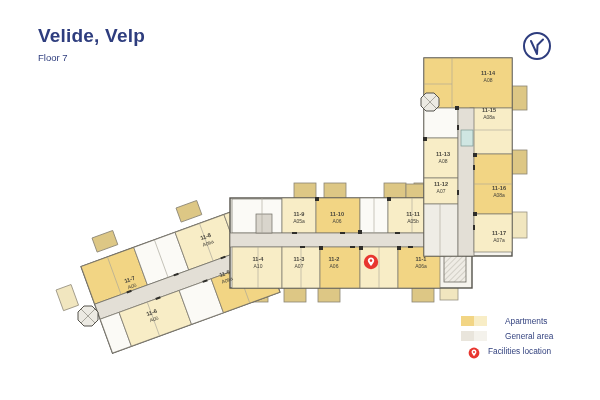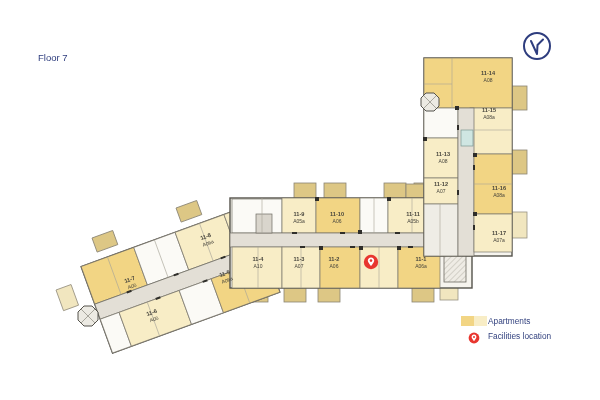--- a/index.html
+++ b/index.html
@@ -11,21 +11,21 @@
   .labels-layer{position:absolute;left:0;top:0;width:600px;height:400px;pointer-events:none;}
   .apt-label{position:absolute;text-align:center;color:#46443c;line-height:1.3;pointer-events:auto;white-space:nowrap;}
   .apt-id{font-size:5.6px;font-weight:bold;}
   .apt-code{font-size:5px;}
   .pin{position:absolute;width:16px;height:16px;transform:translate(-50%,-50%);}
   .compass{position:absolute;left:521px;top:30px;width:32px;height:32px;}
   .legend{position:absolute;left:460px;top:313px;width:130px;}
   .legend-row{display:flex;align-items:center;height:15px;}
   .sws{width:27px;display:flex;margin-left:1px;}
   .sw{display:inline-block;width:13px;height:10px;}
-  .legend-label{font-size:8.3px;color:#33427f;}
+  .legend-label{margin-left:17px;font-size:8.3px;color:#33427f;}
   .legend-pin{width:12px;height:12px;margin-left:8px;}
   .legend-pin + .legend-label{margin-left:8px;}
   
   .wing{fill:#f6f4ee;stroke:#55534c;stroke-width:1.4;}
   .rm-d{fill:#f2d584;stroke:#7a776c;stroke-width:0.7;}
   .rm-l{fill:#f8edc6;stroke:#7a776c;stroke-width:0.7;}
   .rm-g{fill:#efede6;stroke:#7a776c;stroke-width:0.7;}
   .rm-w{fill:#fbfaf6;stroke:#7a776c;stroke-width:0.7;}
   .cor{fill:#e3dfd6;stroke:#6e6c63;stroke-width:0.7;}
   .bal-d{fill:#ddc785;stroke:#8a8474;stroke-width:0.8;}
@@ -33,20 +33,21 @@
   .teal{fill:#cfe6e2;stroke:#7a9691;stroke-width:0.7;}
   .inner{stroke:#a8a499;stroke-width:0.6;}
   .tick{stroke:#2f2e2a;stroke-width:2;}
   .blk{fill:#2f2e2a;}
 </style>
 </head>
 <body>
 
 <div class="stage">
 
+  <div class="title">Velide, Velp</div>
   <div class="subtitle">Floor 7</div>
 
   <div class="compass">
     <svg viewBox="0 0 32 32" width="32" height="32">
       <circle cx="16" cy="16" r="13" fill="none" stroke="#2e3d7e" stroke-width="2"></circle>
       <path d="M10 11 L16 24 L16.5 15 L22 9.5" fill="none" stroke="#2e3d7e" stroke-width="2" stroke-linejoin="round" stroke-linecap="round"></path>
     </svg>
   </div>
 
   <svg class="plan" viewBox="0 0 600 400">
@@ -271,20 +272,27 @@
 
   <div class="legend">
     <div class="legend-row">
       <span class="sws">
           <span class="sw" style="background: rgb(242, 213, 132);"></span>
           <span class="sw" style="background: rgb(248, 237, 198);"></span>
         </span>
       <span class="legend-label">Apartments</span>
     </div>
     <div class="legend-row">
+      <span class="sws">
+          <span class="sw" style="background: rgb(233, 229, 220);"></span>
+          <span class="sw" style="background: rgb(244, 242, 236);"></span>
+        </span>
+      <span class="legend-label">General area</span>
+    </div>
+    <div class="legend-row">
       <span class="legend-pin">
         <svg viewBox="0 0 16 16" width="12" height="12">
           <circle cx="8" cy="8" r="7.2" fill="#e8362f"></circle>
           <path d="M8 3.4 C9.9 3.4 11.2 4.8 11.2 6.5 C11.2 8.4 8 12 8 12 C8 12 4.8 8.4 4.8 6.5 C4.8 4.8 6.1 3.4 8 3.4 Z" fill="#ffffff"></path>
           <circle cx="8" cy="6.6" r="1.3" fill="#e8362f"></circle>
         </svg>
       </span>
       <span class="legend-label">Facilities location</span>
     </div>
   </div>

